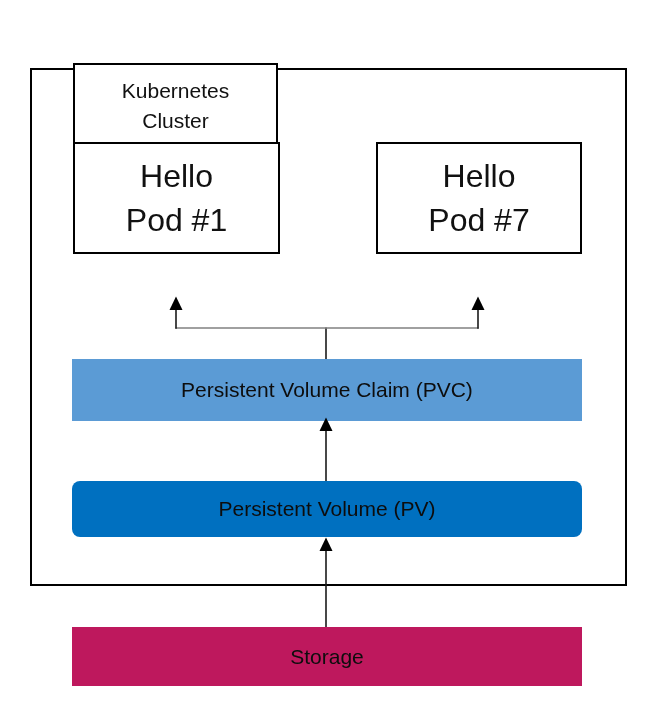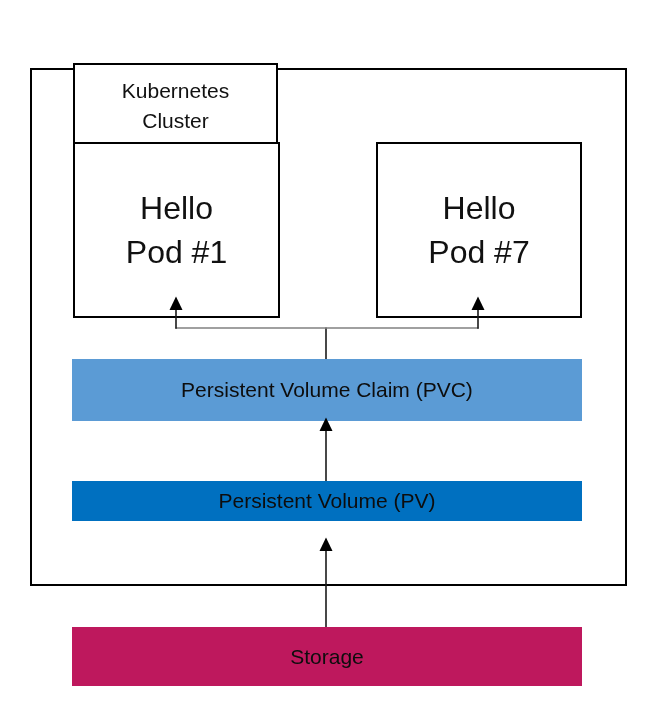--- a/index.html
+++ b/index.html
@@ -28,41 +28,41 @@
     background: #ffffff;
     border: 2.3px solid #000000;
     display: flex; align-items: center; justify-content: center;
     text-align: center;
     font-size: 21px; line-height: 1.4; color: #111111;
     z-index: 2;
     white-space: pre-line;
     margin-top: 38px;
   }
   .pod-box {
-    width: 207px; height: 176px; top: 142px;
+    width: 207px; height: 112px; top: 142px;
     background: #ffffff;
     border: 2.5px solid #000000;
     display: flex; flex-direction: column;
     align-items: center; justify-content: center;
     text-align: center;
     font-size: 32px; line-height: 1.38; color: #111111;
     z-index: 2;
   }
   .pod-1 { left: 73px; }
   .pod-2 { left: 376px; width: 206px; }
 
   .layer-bar {
     left: 72px; width: 510px;
     display: flex; align-items: center; justify-content: center;
     text-align: center;
     font-size: 21px; color: #0d0d0d;
     z-index: 2;
   }
   .layer-pvc { top: 359px; height: 62px; }
-  .layer-pv { top: 481px; height: 40px; }
+  .layer-pv { top: 481px; height: 56px; border-radius: 8px; }
   .layer-storage { top: 627px; height: 59px; }
 
   .connector-svg {
     left: 0; top: 0; width: 656px; height: 713px;
     z-index: 3;
     pointer-events: none;
   }
 </style>
 </head>
 <body>

